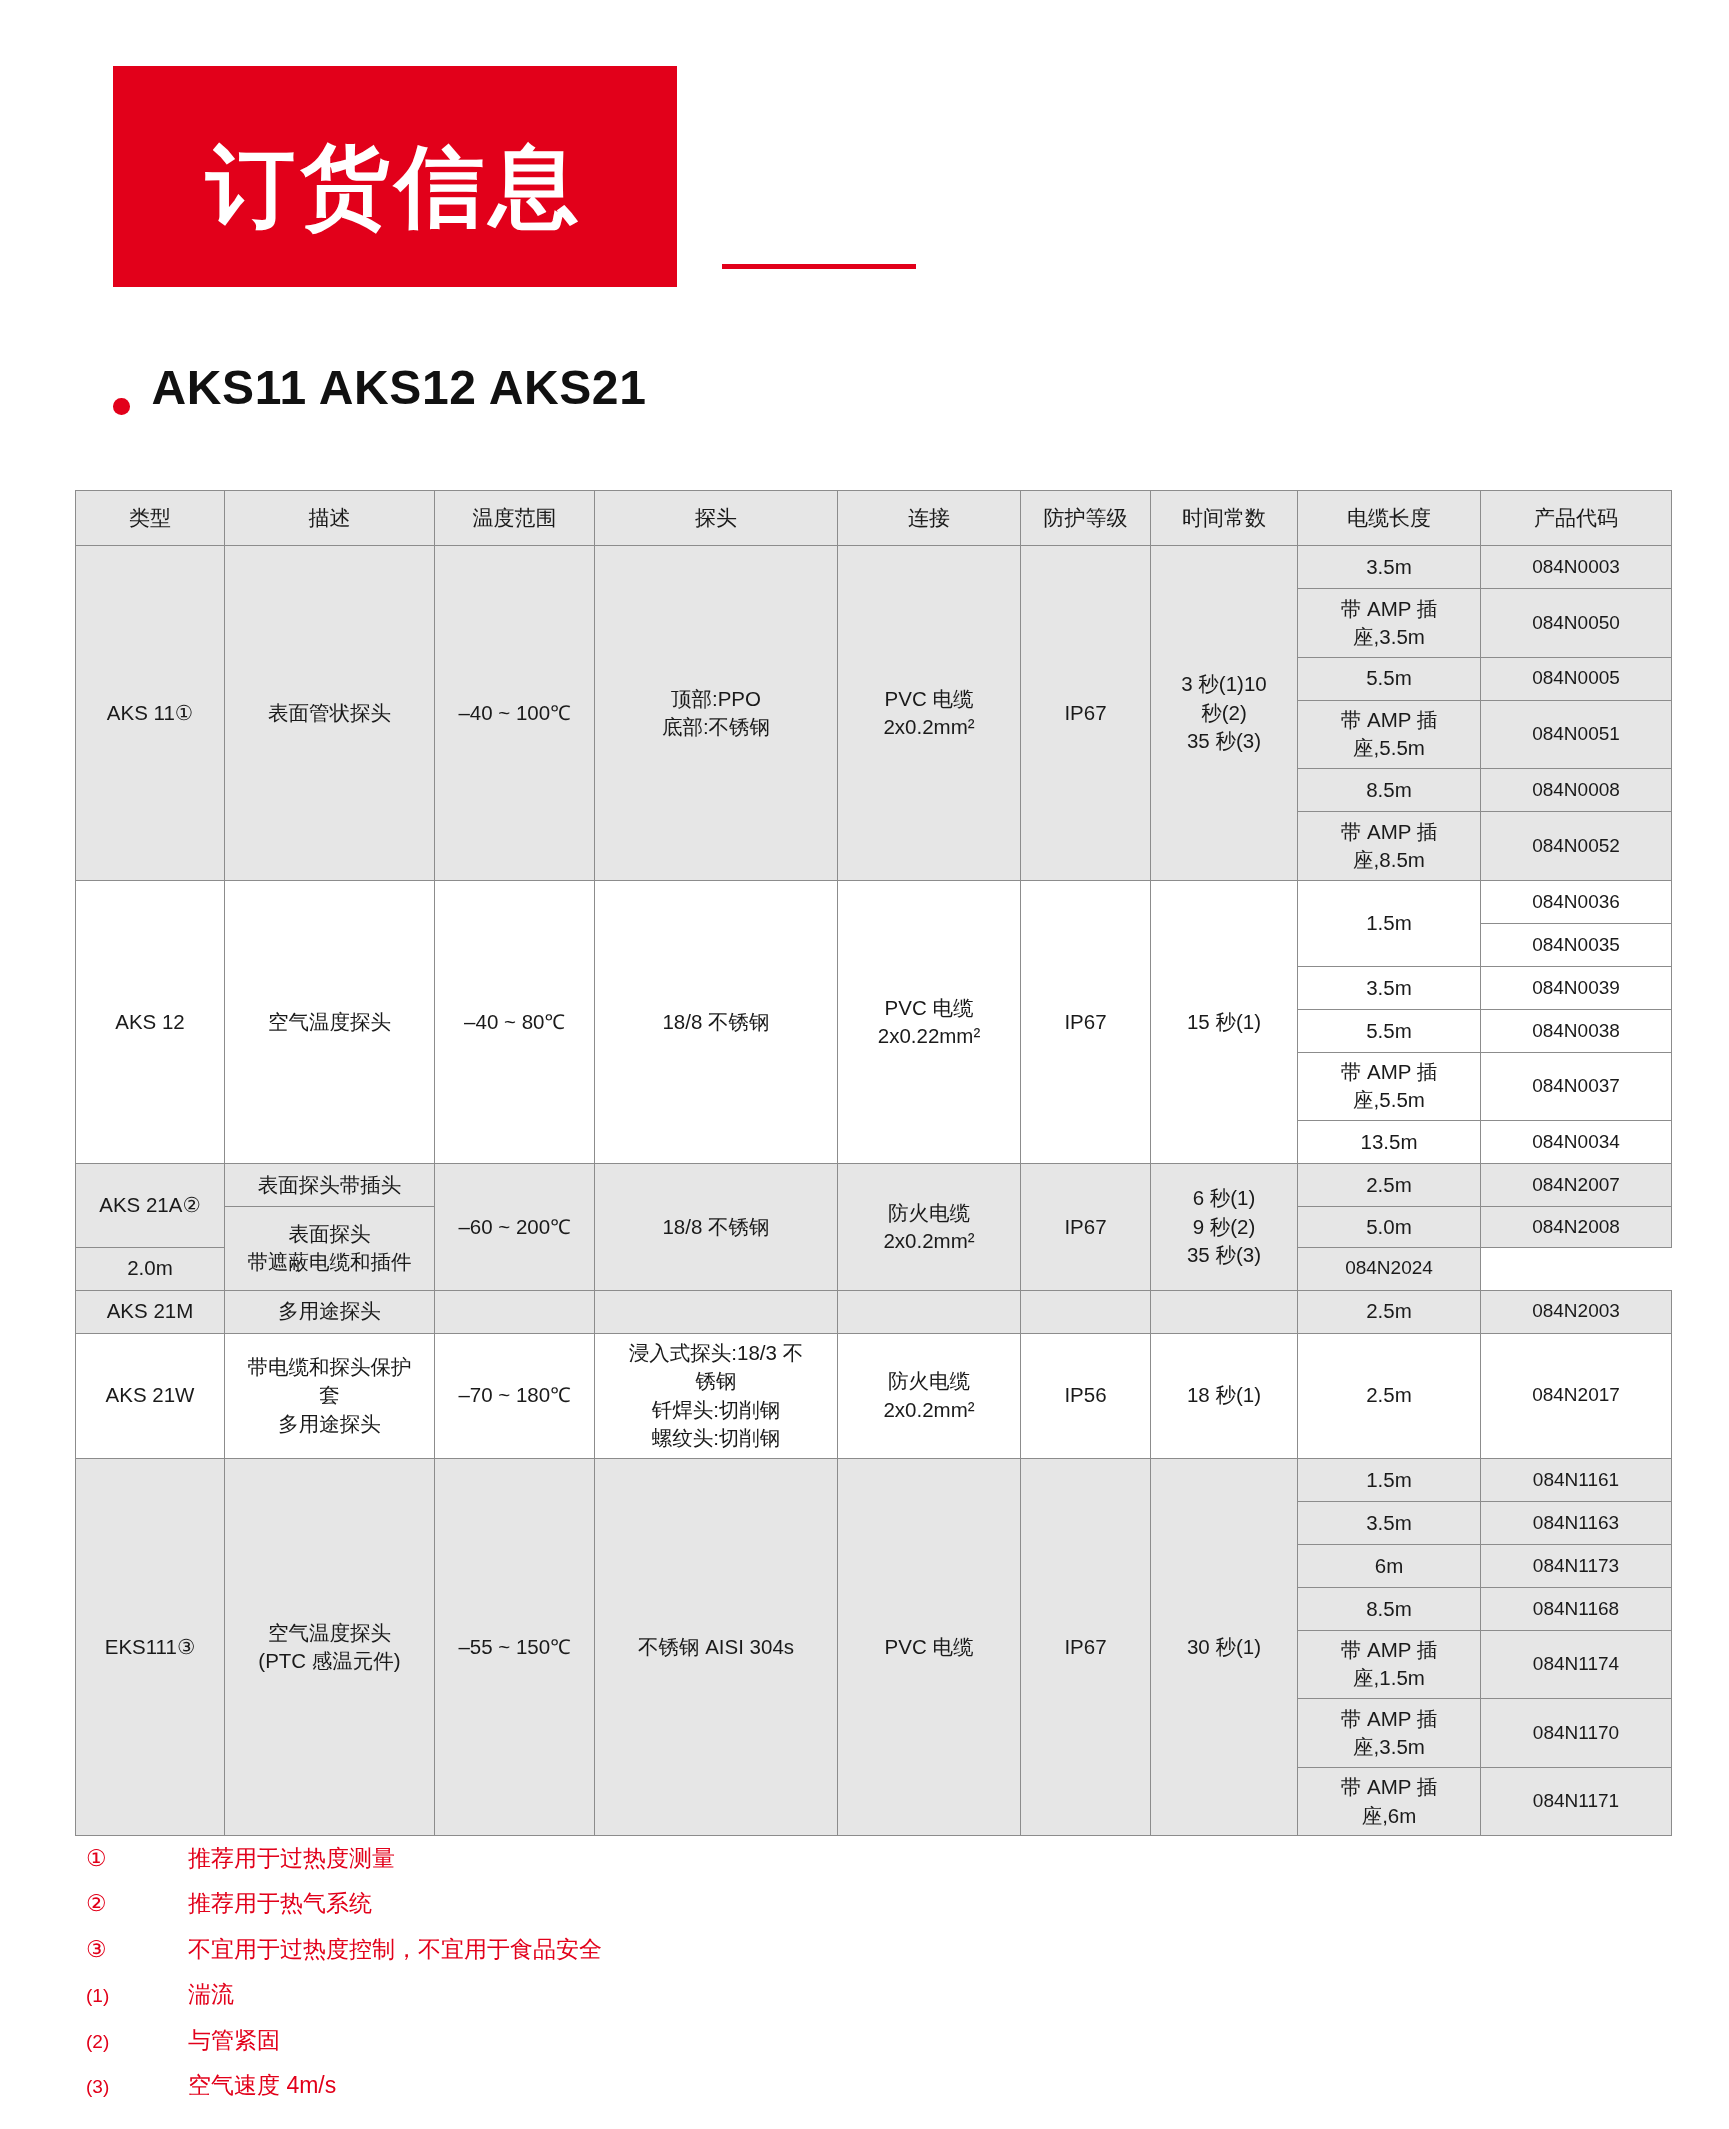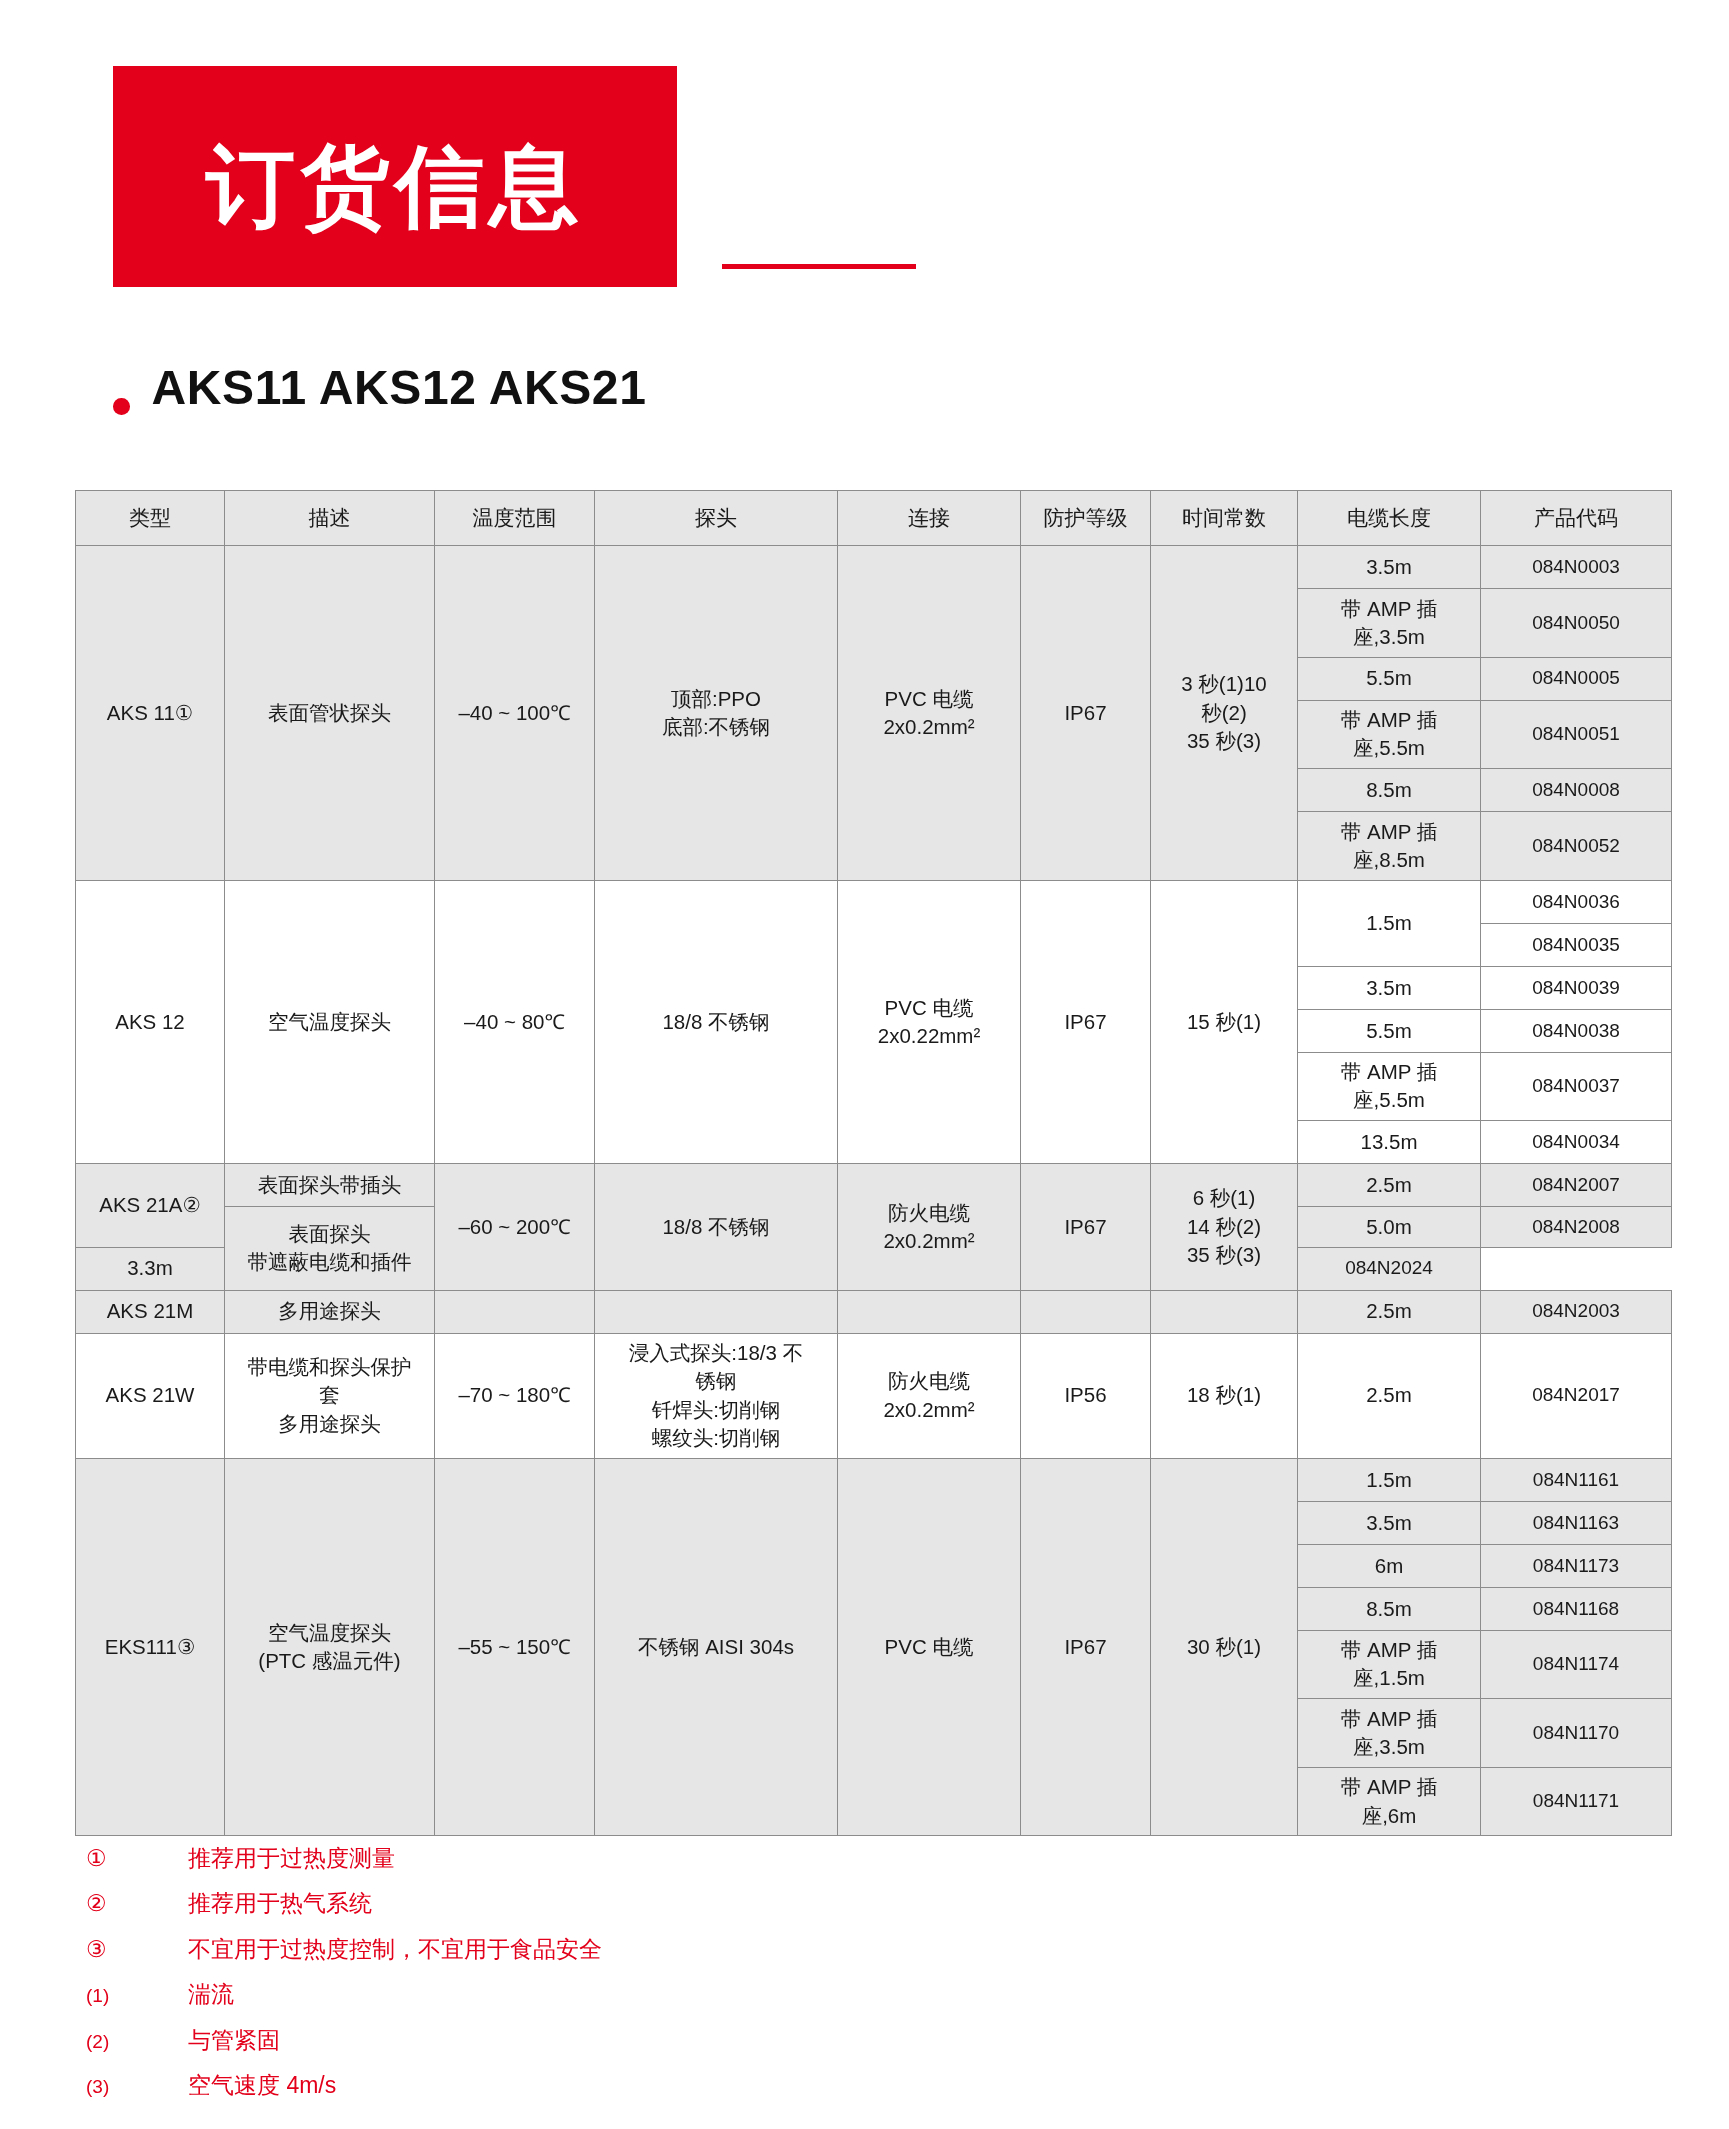--- a/index.html
+++ b/index.html
@@ -274,36 +274,36 @@
       <td class="shade">表面探头带插头</td>
       <td class="shade" rowspan="3">–60 ~ 200℃</td>
       <td class="shade" rowspan="3">18/8 不锈钢</td>
       <td class="shade" rowspan="3">
         <div>防火电缆</div>
         <div>2x0.2mm²</div>
       </td>
       <td class="shade" rowspan="3">IP67</td>
       <td class="shade" rowspan="3">
         <div>6 秒(1)</div>
-        <div>14 秒(2)</div>
+        <div>9 秒(2)</div>
         <div>35 秒(3)</div>
       </td>
       <td class="shade">2.5m</td>
       <td class="shade code">084N2007</td>
     </tr>
     <tr>
       <td class="shade" rowspan="2">
         <div>表面探头</div>
         <div>带遮蔽电缆和插件</div>
       </td>
       <td class="shade">5.0m</td>
       <td class="shade code">084N2008</td>
     </tr>
     <tr class="rowh">
-      <td class="shade">3.3m</td>
+      <td class="shade">2.0m</td>
       <td class="shade code">084N2024</td>
     </tr>
     <tr class="rowh">
       <td class="shade">AKS 21M</td>
       <td class="shade">多用途探头</td>
       <td class="shade"></td>
       <td class="shade"></td>
       <td class="shade"></td>
       <td class="shade"></td>
       <td class="shade"></td>

